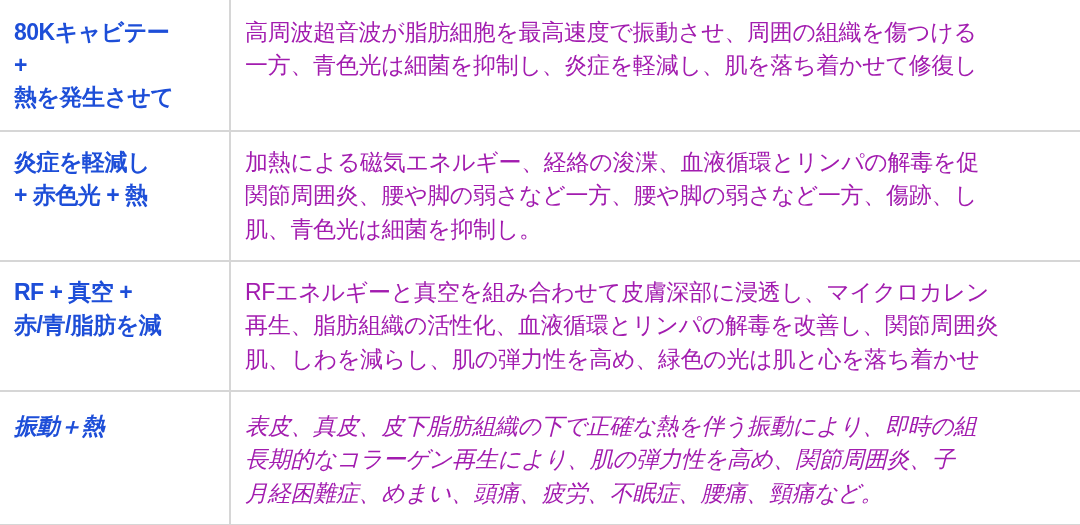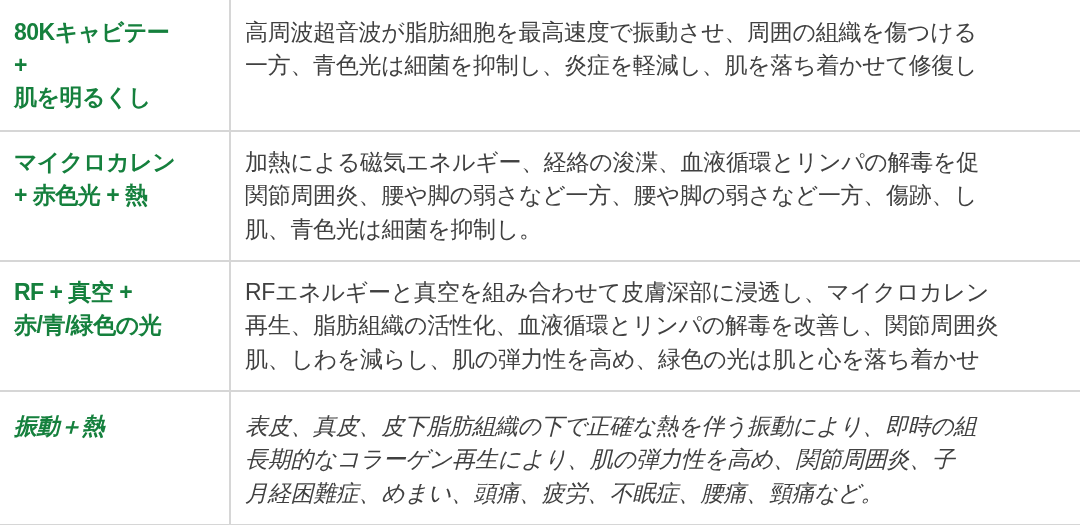--- a/index.html
+++ b/index.html
@@ -24,30 +24,30 @@
   }
   .cell-term {
     width: 205px;
     vertical-align: top;
     padding: 14px 10px 14px 14px;
     border-right: 2px solid #d6d6d6;
     font-weight: bold;
     font-size: 23px;
     line-height: 1.42;
     letter-spacing: -0.5px;
-    color: #15803d;
+    color: #1d4ed8;
     word-break: break-word;
   }
   .cell-desc {
     vertical-align: top;
     padding: 14px 0 14px 14px;
     font-size: 23px;
     line-height: 1.45;
     letter-spacing: -0.3px;
-    color: #404040;
+    color: #a21caf;
     white-space: nowrap;
     overflow: hidden;
   }
   .desc-line {
     display: block;
   }
   .row-1 .cell-term, .row-1 .cell-desc { padding-top: 16px; padding-bottom: 16px; }
   .row-4 .cell-term { padding-top: 18px; }
   .row-4 .cell-desc { padding-top: 18px; }
   .row-last { border-bottom: 2px solid #d6d6d6; font-style: italic; }
@@ -55,44 +55,44 @@
 </head>
 <body>
 
 <table class="table">
   <tbody>
 
     <tr class="row row-1">
       <td class="cell-term">
         <span class="desc-line">80Kキャビテー</span>
         <span class="desc-line">+</span>
-        <span class="desc-line">肌を明るくし</span>
+        <span class="desc-line">熱を発生させて</span>
       </td>
       <td class="cell-desc">
         <span class="desc-line">高周波超音波が脂肪細胞を最高速度で振動させ、周囲の組織を傷つける</span>
         <span class="desc-line">一方、青色光は細菌を抑制し、炎症を軽減し、肌を落ち着かせて修復し</span>
       </td>
     </tr>
 
     <tr class="row row-2">
       <td class="cell-term">
-        <span class="desc-line">マイクロカレン</span>
+        <span class="desc-line">炎症を軽減し</span>
         <span class="desc-line">+ 赤色光 + 熱</span>
       </td>
       <td class="cell-desc">
         <span class="desc-line">加熱による磁気エネルギー、経絡の浚渫、血液循環とリンパの解毒を促</span>
         <span class="desc-line">関節周囲炎、腰や脚の弱さなど一方、腰や脚の弱さなど一方、傷跡、し</span>
         <span class="desc-line">肌、青色光は細菌を抑制し。</span>
       </td>
     </tr>
 
     <tr class="row row-3">
       <td class="cell-term">
         <span class="desc-line">RF + 真空 +</span>
-        <span class="desc-line">赤/青/緑色の光</span>
+        <span class="desc-line">赤/青/脂肪を減</span>
       </td>
       <td class="cell-desc">
         <span class="desc-line">RFエネルギーと真空を組み合わせて皮膚深部に浸透し、マイクロカレン</span>
         <span class="desc-line">再生、脂肪組織の活性化、血液循環とリンパの解毒を改善し、関節周囲炎</span>
         <span class="desc-line">肌、しわを減らし、肌の弾力性を高め、緑色の光は肌と心を落ち着かせ</span>
       </td>
     </tr>
 
     <tr class="row row-4 row-last">
       <td class="cell-term">

